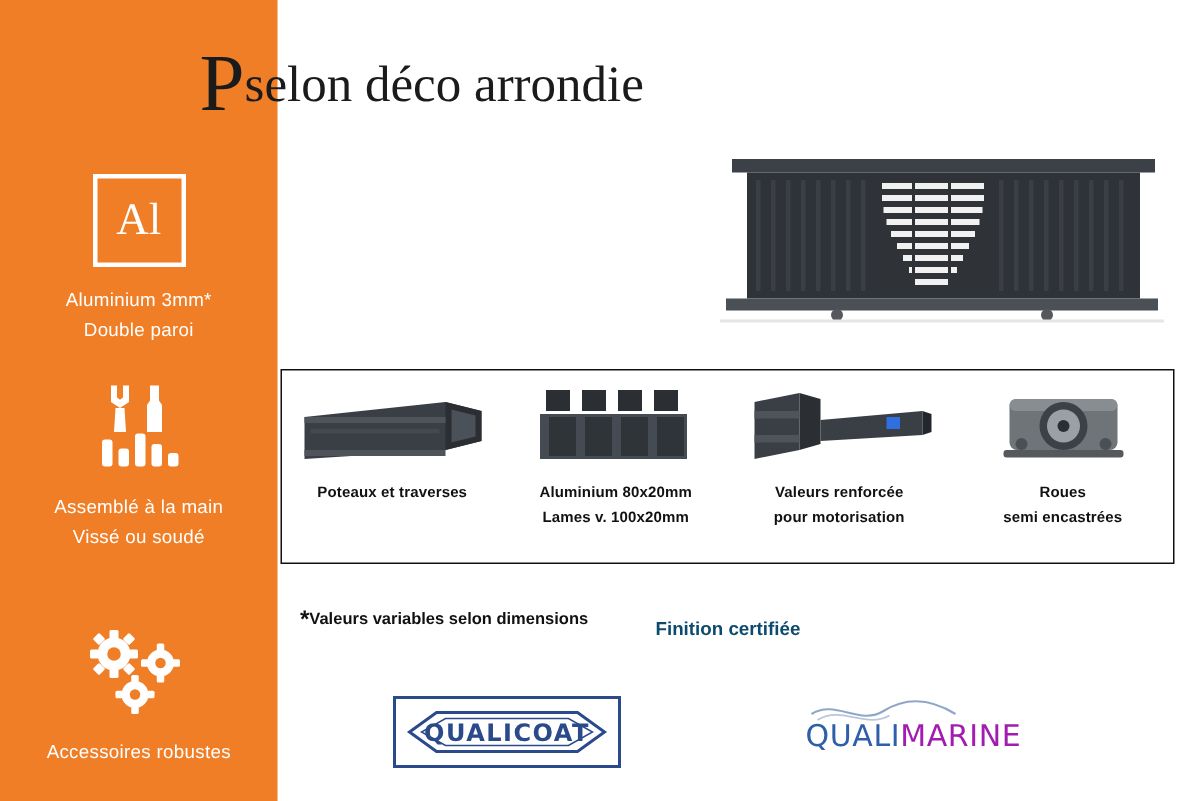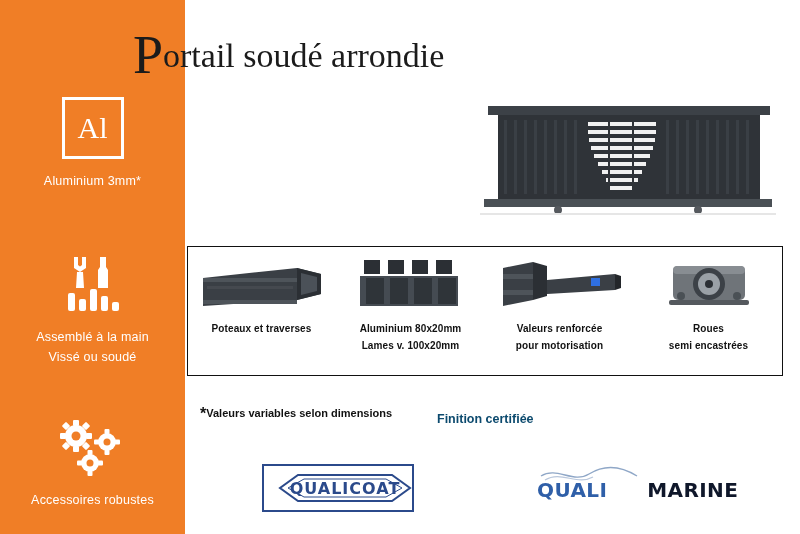--- a/index.html
+++ b/index.html
@@ -166,21 +166,21 @@
   .qualicoat {
     position: absolute;
     left: 262px;
     top: 464px;
     width: 152px;
     height: 48px;
     border: 2px solid #2b4a8b;
     box-sizing: border-box;
     display: flex;
     align-items: center;
-    justify-content: flex-end;
+    justify-content: center;
   }
   .qualicoat-inner {
     position: relative;
     width: 134px;
     height: 30px;
     display: flex;
     align-items: center;
     justify-content: center;
   }
   .qc-text {
@@ -206,43 +206,44 @@
     height: 40px;
   }
   .qm-text {
     position: absolute;
     left: 0;
     top: 8px;
     font-size: 20px;
     letter-spacing: .4px;
     font-family: "DejaVu Sans", sans-serif;
   }
-  .qm-a { color: #2f5fa8; font-weight: bold; }
-  .qm-b { color: #0f172a; font-weight: bold; margin-left: 40px; }
+  .qm-a { color: #2f5fa8; font-weight: normal; }
+  .qm-b { color: #a21caf; font-weight: normal; }
 
   
   .page-edge {
     position: absolute;
     right: 0; top: 0;
     width: 2px; height: 534px;
     background: #ffffff;
   }
 </style>
 </head>
 <body>
 
 <div class="page">
 
   <div class="sidebar">
 
-    <div class="sb-block" style="top:97px;">
+    <div class="sb-block" style="top:116px;">
       <div class="al-box">
         <span class="al-text">Al</span>
       </div>
       <div class="sb-label">Aluminium 3mm*</div>
+      <div class="sb-label">Double paroi</div>
     </div>
 
     <div class="sb-block" style="top:420px;">
       <span class="sb-icon">
         <svg width="78" height="56" viewBox="0 0 78 56" fill="#ffffff" xmlns="http://www.w3.org/2000/svg">
           <g>
             <circle cx="22" cy="16" r="11"></circle>
             <circle cx="22" cy="16" r="4.5" fill="#F07E26"></circle>
             <g>
               <rect x="19" y="0" width="6" height="6" rx="1"></rect>
@@ -291,21 +292,21 @@
           <rect x="39" y="41" width="7" height="15" rx="2"></rect>
           <rect x="50" y="47" width="7" height="9" rx="2"></rect>
         </svg>
       </span>
       <div class="sb-label">Assemblé à la main</div>
       <div class="sb-label">Vissé ou soudé</div>
     </div>
   </div>
 
   <div class="title">
-    <span class="cap">P</span><span class="rest">ortail soudé arrondie</span>
+    <span class="cap">P</span><span class="rest">selon déco arrondie</span>
   </div>
 
   <div class="gate-photo">
     <svg width="296" height="120" viewBox="0 0 296 120" xmlns="http://www.w3.org/2000/svg">
       <rect x="0" y="0" width="296" height="120" fill="#ffffff"></rect>
 
       <rect x="8" y="6" width="282" height="9" fill="#3c4147"></rect>
 
       <rect x="18" y="15" width="262" height="84" fill="#2f3338"></rect>
 

